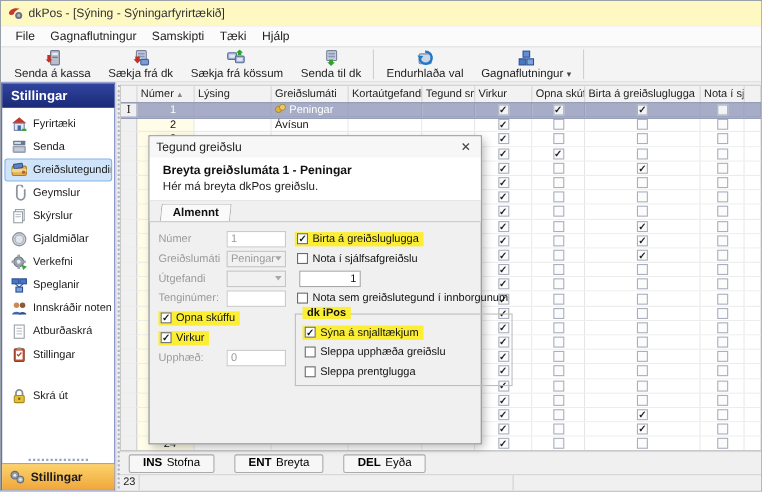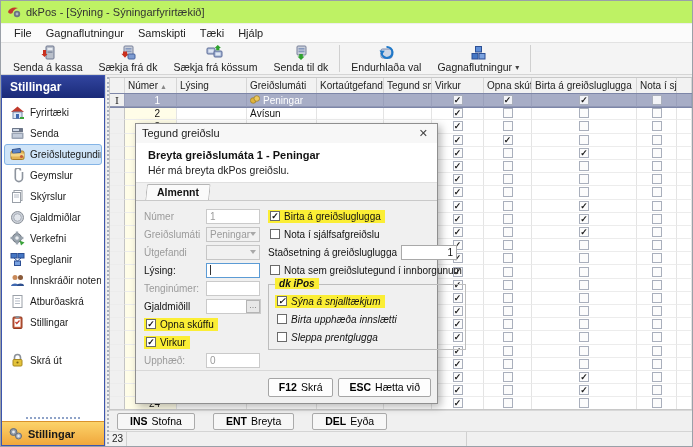--- a/index.html
+++ b/index.html
@@ -1,20 +1,20 @@
 <!DOCTYPE html>
 <html><head>
 <meta charset="utf-8">
 <style>
   * { margin:0; padding:0; box-sizing:border-box; }
   html,body { font-family:"Liberation Sans", sans-serif; background:#e8e8e8; }
   .window { position:relative; width:693px; height:447px; background:#fff; border:1px solid #9aa0a8; overflow:hidden; font-size:11px; color:#111; }
 
   
-  .titlebar { height:22px; background:#bef264; display:flex; align-items:center; padding-left:6px; gap:5px; }
+  .titlebar { height:22px; background:#fef9c3; display:flex; align-items:center; padding-left:6px; gap:5px; }
   .titlebar .ttext { color:#333; font-size:11px; }
 
   
   .menubar { height:19px; background:#fbfbfb; border-top:1px solid #eee; display:flex; align-items:center; padding-left:6px; }
   .menu-item { padding:2px 7px; color:#222; cursor:default; }
 
   
   .toolbar { height:33px; background:#f4f4f4; border-top:1px solid #e2e2e2; border-bottom:1px solid #d5d5d5; display:flex; align-items:stretch; padding-left:4px; }
   .tb-btn { display:flex; flex-direction:column; align-items:center; justify-content:flex-start; padding:1px 8px 0 8px; cursor:default; }
   .tb-btn .tb-ico { height:17px; display:flex; align-items:center; }
@@ -97,21 +97,21 @@
   .dd-tri { width:0; height:0; border-left:3px solid transparent; border-right:3px solid transparent; border-top:4px solid #a8a8a8; }
   .browse { width:14px; height:13px; background:#e8e8e8; border:1px solid #b5b5b5; font-size:8px; line-height:10px; text-align:center; color:#555; margin-left:-15px; z-index:2; }
   .cb-row { display:inline-flex; align-items:center; gap:4px; padding:1px 4px 1px 2px; }
   .cb-row.hl { background:#fbee35; }
   .cb-row .txt { font-size:10px; color:#111; white-space:nowrap; }
   .wcb { width:10px; height:10px; border:1px solid #6a6a6a; background:#fff; font-size:9px; line-height:8px; font-weight:bold; text-align:center; color:#111; flex:none; }
   .wcb.on::before { content:"✓"; }
   .rrow { height:16px; margin-bottom:2px; display:flex; align-items:center; }
   .rlabel { font-size:10px; white-space:nowrap; }
   .num-in { width:56px; height:15px; background:#fff; border:1px solid #a9a9a9; font-size:10px; padding:0 3px; display:flex; align-items:center; justify-content:flex-end; margin-left:4px; }
-  .groupbox { border:1px solid #bdbdbd; margin-top:6px; padding:8px 4px 2px 6px; position:relative;font-style:italic; }
+  .groupbox { border:1px solid #bdbdbd; margin-top:6px; padding:8px 4px 2px 6px; position:relative; }
   .gb-label { position:absolute; top:-7px; left:6px; background:#fbee35; font-weight:bold; font-size:10px; padding:0 4px; }
   .dlg-footer { height:33px; border-top:1px solid #d8d8d8; display:flex; align-items:center; justify-content:flex-end; gap:5px; padding-right:6px; }
   .dlg-btn { height:19px; background:#fdfdfd; border:1px solid #a5a5a5; border-radius:2px; font-size:10.5px; padding:0 10px; display:flex; align-items:center; gap:4px; cursor:default; }
   svg { display:block; }
 </style>
 </head>
 <body>
 
 <div class="window">
 
@@ -1278,38 +1278,24 @@
             </span>
         </div>
         <div class="frow">
           <span class="flabel dis">Útgefandi</span>
           <span class="dd">
               <span class="ddv"></span>
               <span class="dd-tri"></span>
             </span>
         </div>
         <div class="frow">
-          <span class="flabel">Lýsing:</span>
-          <span class="tb focus">
-              <span class="caret"></span>
-              <span></span>
-            </span>
-        </div>
-        <div class="frow">
           <span class="flabel dis">Tenginúmer:</span>
           <span class="tb">
               <span></span>
             </span>
-        </div>
-        <div class="frow">
-          <span class="flabel">Gjaldmiðill</span>
-          <span class="tb">
-              <span></span>
-            </span>
-          <span class="browse">…</span>
         </div>
         <div class="frow">
           <label class="cb-row hl">
             <span class="wcb on"></span>
             <span class="txt">Opna skúffu</span>
           </label>
         </div>
         <div class="frow">
           <label class="cb-row hl">
             <span class="wcb on"></span>
@@ -1331,21 +1317,20 @@
             <span class="txt">Birta á greiðsluglugga</span>
           </label>
         </div>
         <div class="rrow">
           <label class="cb-row">
             <span class="wcb"></span>
             <span class="txt">Nota í sjálfsafgreiðslu</span>
           </label>
         </div>
         <div class="rrow">
-          <span class="rlabel">Staðsetning á greiðsluglugga</span>
           <span class="num-in">
               <span>1</span>
             </span>
         </div>
         <div class="rrow">
           <label class="cb-row">
             <span class="wcb"></span>
             <span class="txt">Nota sem greiðslutegund í innborgunum</span>
           </label>
         </div>
@@ -1353,37 +1338,27 @@
           <span class="gb-label">dk iPos</span>
           <div class="rrow">
             <label class="cb-row hl">
               <span class="wcb on"></span>
               <span class="txt">Sýna á snjalltækjum</span>
             </label>
           </div>
           <div class="rrow">
             <label class="cb-row">
               <span class="wcb"></span>
-              <span class="txt">Birta upphæða innslætti</span>
+              <span class="txt">Sleppa upphæða greiðslu</span>
             </label>
           </div>
           <div class="rrow">
             <label class="cb-row">
               <span class="wcb"></span>
               <span class="txt">Sleppa prentglugga</span>
             </label>
           </div>
         </div>
       </div>
     </div>
 
-    <div class="dlg-footer">
-      <button class="dlg-btn">
-          <b>F12</b>
-          <span>Skrá</span>
-        </button>
-      <button class="dlg-btn">
-          <b>ESC</b>
-          <span>Hætta við</span>
-        </button>
-    </div>
   </div>
 </div>
 
 </body></html>

